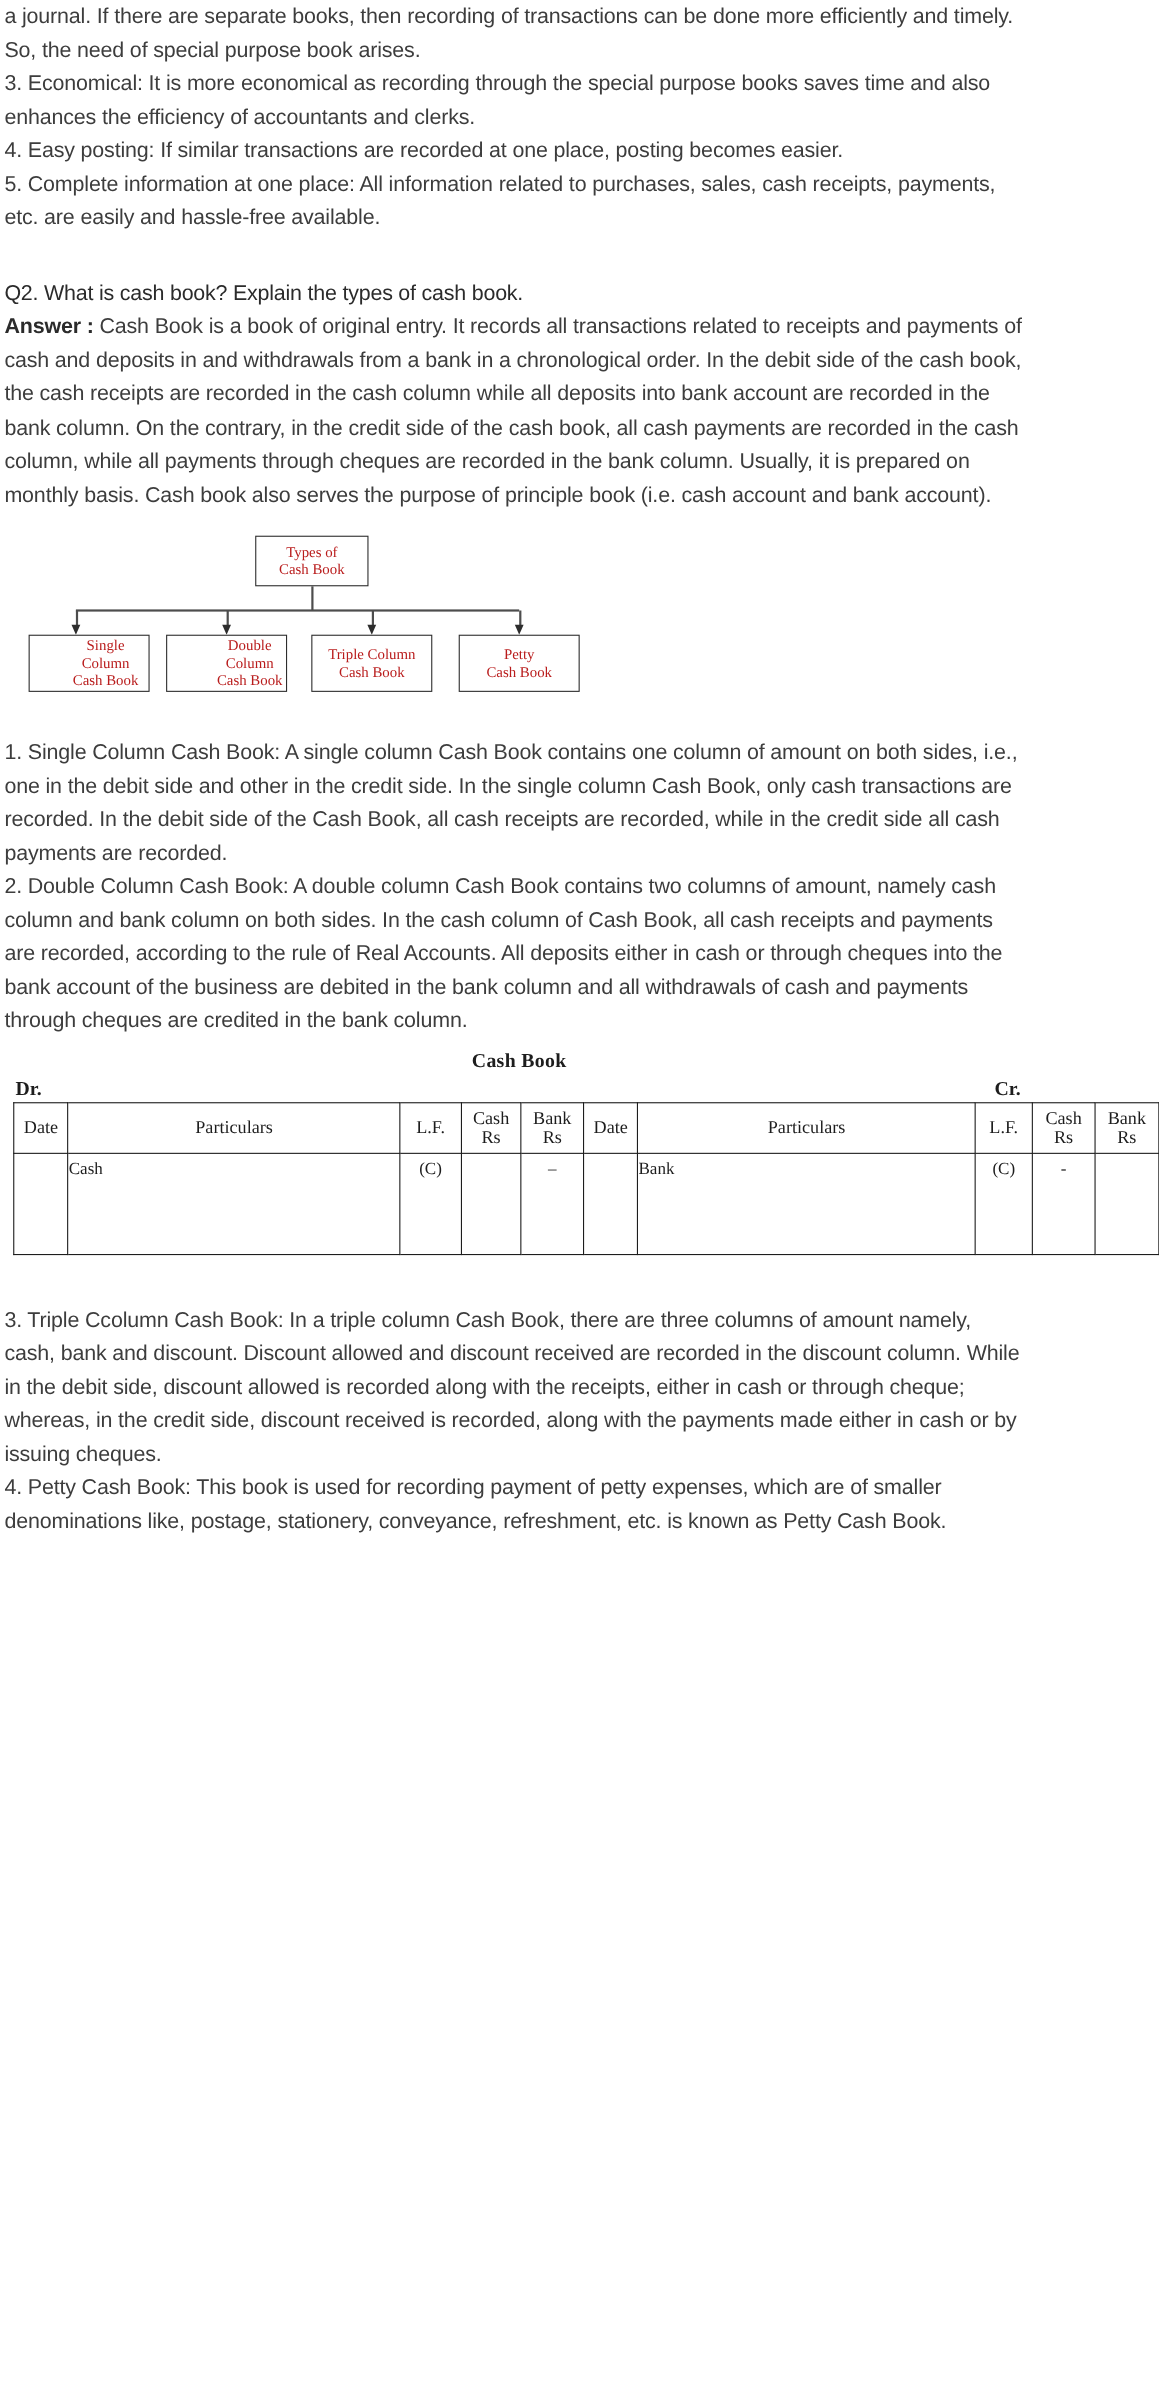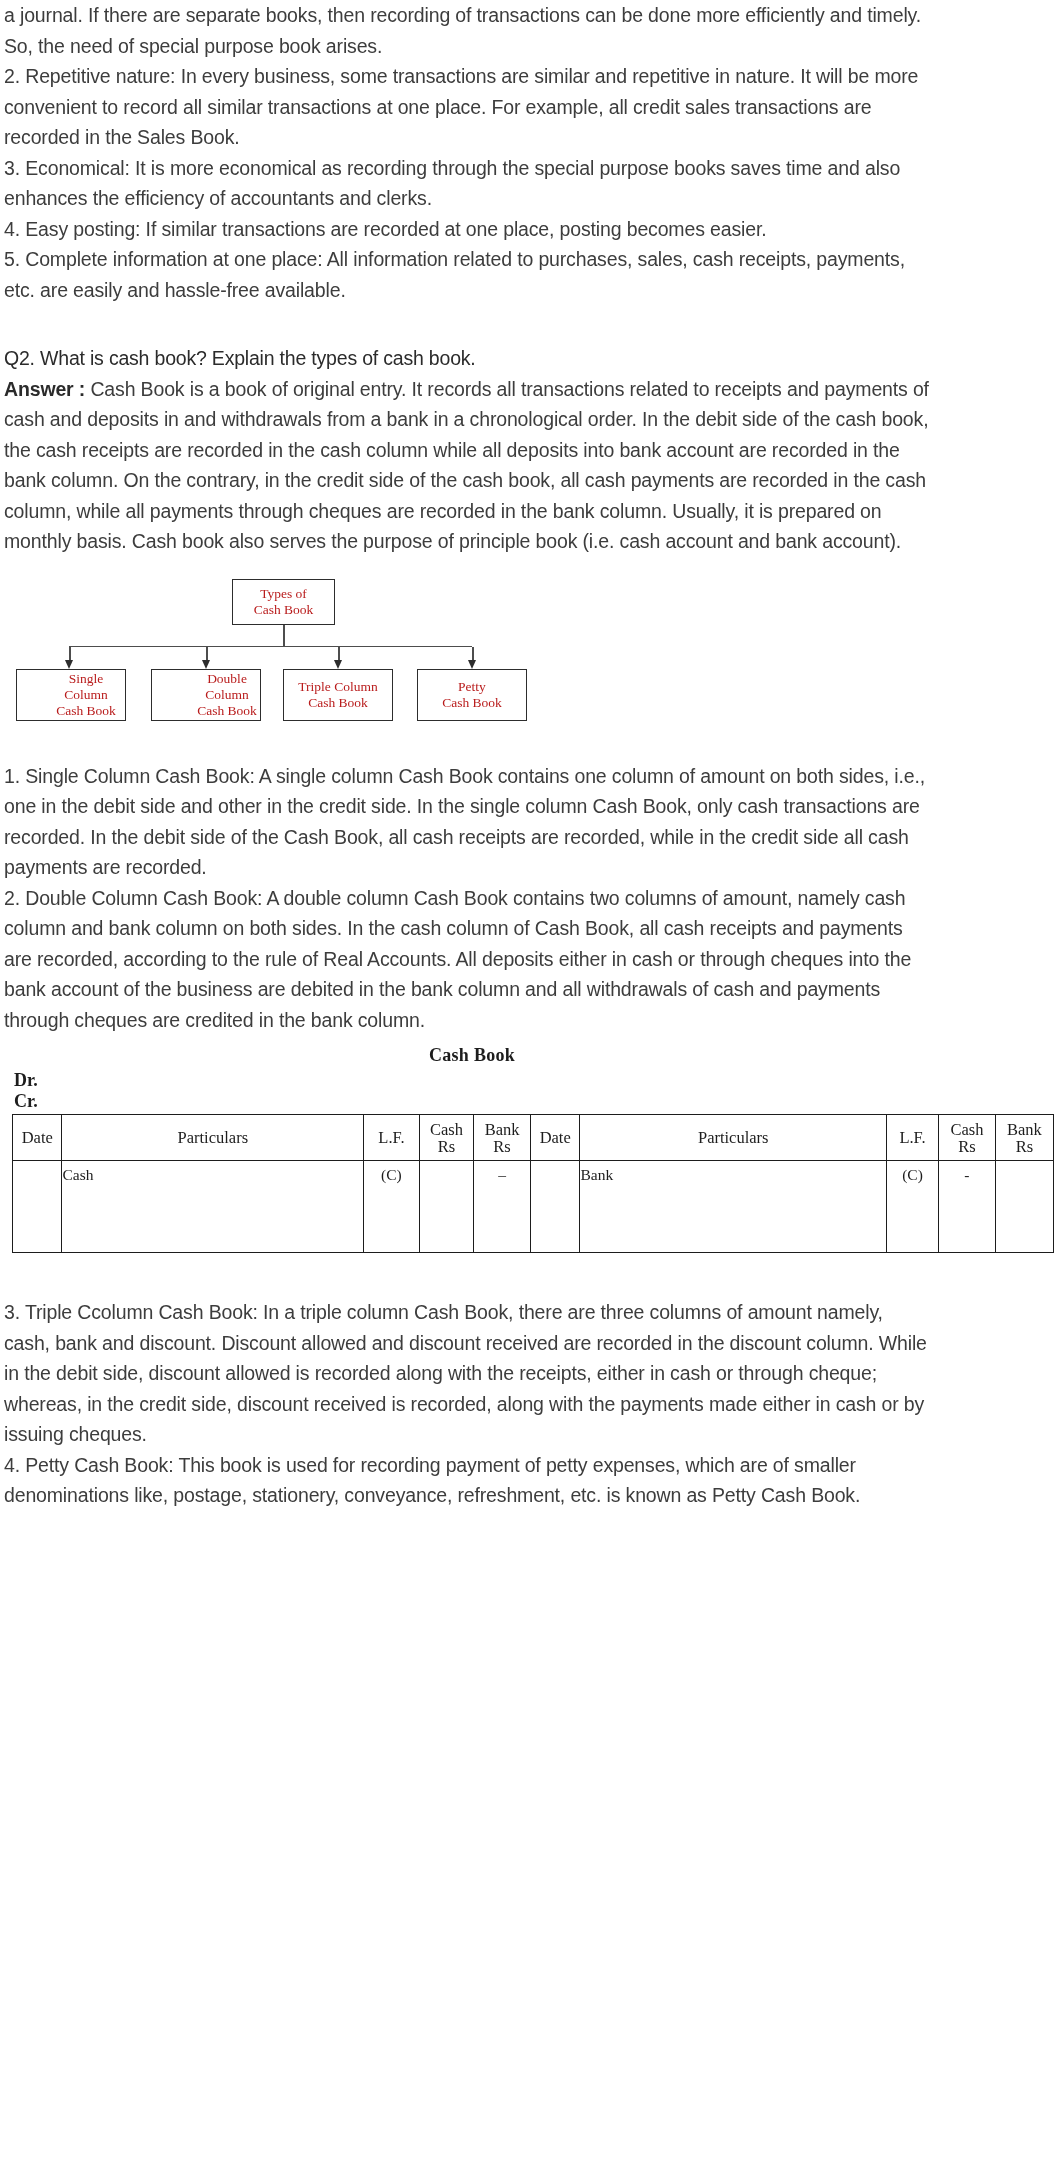--- a/index.html
+++ b/index.html
@@ -81,21 +81,21 @@
     left: 228px;
     top: 8px;
     width: 103px;
     height: 46px;
   }
   .node-leaf {
     top: 98px;
     width: 110px;
     height: 52px;
   }
-  .leaf-1 { left: 12px; padding-left: 30px; }
+  .leaf-1 { left: 22px; padding-left: 30px; }
   .leaf-2 { left: 147px; padding-left: 42px; }
   .leaf-3 { left: 279px; }
   .leaf-4 { left: 413px; }
 
   .conn {
     position: absolute;
     background: #4d4d4d;
   }
   .conn-v-root  { left: 279px; top: 54px;  width: 1.6px; height: 22px; }
   .conn-h-bus   { left: 65px;  top: 75px;  width: 403px; height: 1.6px; }
@@ -133,21 +133,20 @@
     padding-left: 10px;
   }
   .cb-drcr {
     display: flex;
     justify-content: space-between;
     font-family: "Liberation Serif", serif;
     font-weight: bold;
     font-size: 18px;
     color: #1d1d1d;
     padding: 0 2px 2px 10px;
-    flex-direction: column;
   }
   table.cashbook {
     border-collapse: collapse;
     width: 1042px;
     margin-left: 8px;
     table-layout: fixed;
     font-family: "Liberation Serif", serif;
     color: #1d1d1d;
   }
   table.cashbook th,
@@ -187,21 +186,20 @@
   .col-lf2       { width: 42px; }
   .col-cash2     { width: 46px; }
   .col-bank2     { width: 47px; }
 </style>
 </head>
 <body>
 
 <div class="page">
 
   <p class="para">a journal. If there are separate books, then recording of transactions can be done more efficiently and timely. So, the need of special purpose book arises.</p>
-  <p class="para">2. Repetitive nature: In every business, some transactions are similar and repetitive in nature. It will be more convenient to record all similar transactions at one place. For example, all credit sales transactions are recorded in the Sales Book.</p>
   <p class="para">3. Economical: It is more economical as recording through the special purpose books saves time and also enhances the efficiency of accountants and clerks.</p>
   <p class="para">4. Easy posting: If similar transactions are recorded at one place, posting becomes easier.</p>
   <p class="para">5. Complete information at one place: All information related to purchases, sales, cash receipts, payments, etc. are easily and hassle-free available.</p>
 
   <div class="spacer-lg"></div>
 
   <p class="qhead">Q2. What is cash book? Explain the types of cash book.</p>
   <p class="para"><span class="ans-label">Answer :</span><span> Cash Book is a book of original entry. It records all transactions related to receipts and payments of cash and deposits in and withdrawals from a bank in a chronological order. In the debit side of the cash book, the cash receipts are recorded in the cash column while all deposits into bank account are recorded in the bank column. On the contrary, in the credit side of the cash book, all cash payments are recorded in the cash column, while all payments through cheques are recorded in the bank column. Usually, it is prepared on monthly basis. Cash book also serves the purpose of principle book (i.e. cash account and bank account).</span></p>
 
   <div class="chart-wrap">

